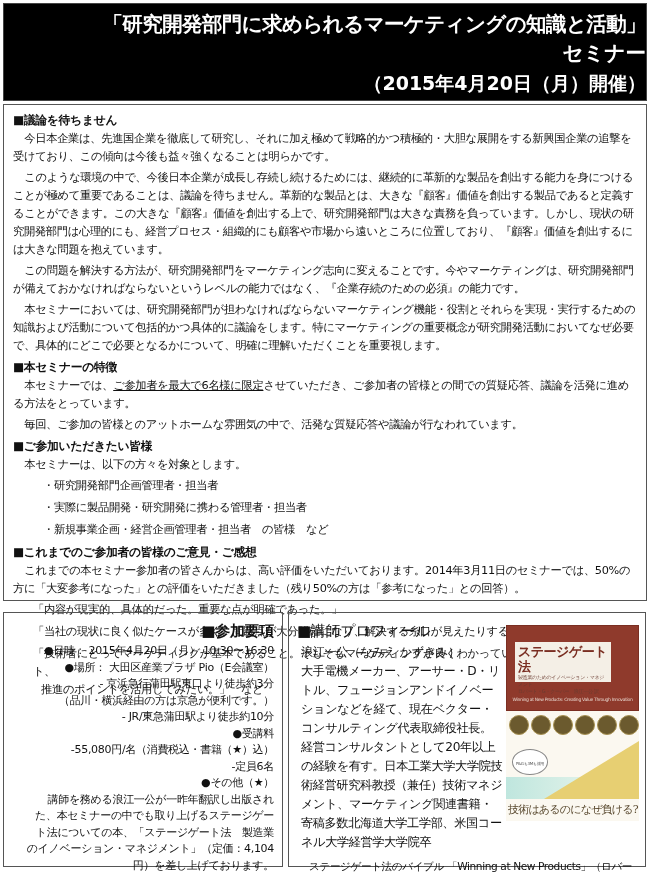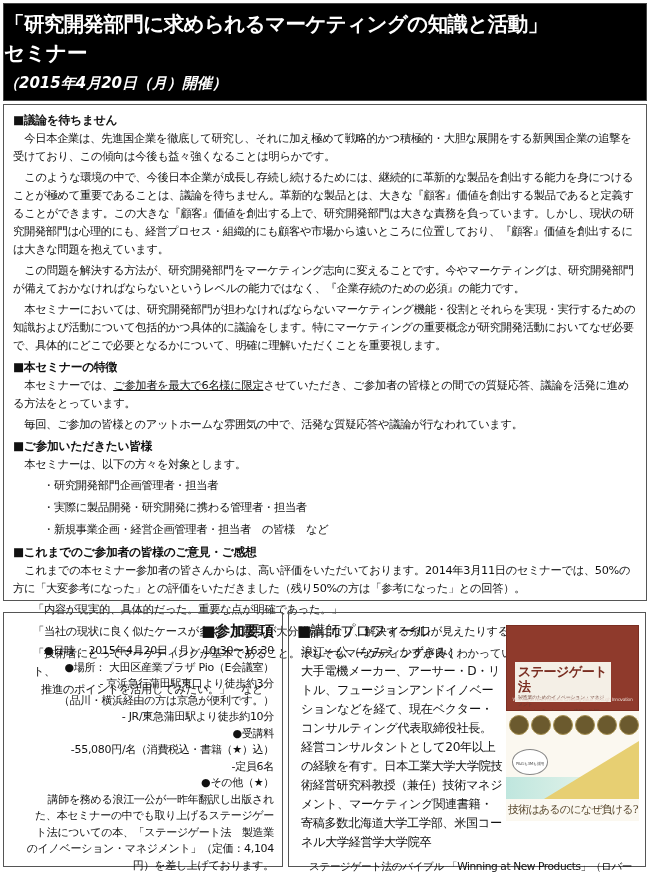--- a/index.html
+++ b/index.html
@@ -1,26 +1,26 @@
 <!DOCTYPE html>
 <html><head>
 <meta charset="utf-8">
 <style>
   * { box-sizing: border-box; margin: 0; padding: 0; }
   html, body { width: 650px; height: 872px; background: #ffffff; overflow: hidden; }
   body { font-family: "DejaVu Sans", "Liberation Sans", sans-serif; color: #111; position: relative; }
 
   .header {
     position: absolute; left: 3px; top: 3px; width: 644px; height: 98px;
-    background: #000; color: #fff; text-align: left;
+    background: #000; color: #fff; text-align: right;
     border: 1px solid #444;
   }
   .header .l1 { font-size: 20.5px; font-weight: bold; margin-top: 6px; letter-spacing: -0.6px; line-height: 28px; }
   .header .l2 { font-size: 20.5px; font-weight: bold; line-height: 30px; }
-  .header .l3 { font-size: 15px; font-weight: bold; line-height: 30px; font-style: italic; }
+  .header .l3 { font-size: 19px; font-weight: bold; line-height: 30px; }
 
   .main {
     position: absolute; left: 3px; top: 104px; width: 644px; height: 497px;
     border: 1.5px solid #555; padding: 6px 8px 0 9px;
     font-size: 11.3px; line-height: 18px; letter-spacing: -0.35px;
   }
   .main h2 { font-size: 11.8px; font-weight: bold; line-height: 19px; letter-spacing: -0.3px; }
   .main p { text-indent: 1em; margin-bottom: 3px; }
   .main .u { text-decoration: underline; margin-top: 31px; }
   .main ul { list-style: none; margin-left: 30px; }
@@ -51,21 +51,21 @@
 
   .book {
     position: absolute; left: 217px; top: 12px; width: 133px; height: 196px;
   }
   .book-top {
     width: 133px; height: 86px; background: #8f3a2c; position: relative;
     border: 1px solid #7a2e22;
   }
   .book-label {
     position: absolute; left: 8px; top: 16px; width: 96px; height: 40px;
-    background: #f4efe6; color: #7a2e22; padding: 2px 3px; margin-top: 20px;
+    background: #f4efe6; color: #7a2e22; padding: 2px 3px;
   }
   .book-label .bt { font-family: "DejaVu Serif", serif; font-size: 13px; font-weight: bold; line-height: 15px; letter-spacing: -0.5px; }
   .book-label .bs { font-size: 5px; line-height: 7px; color: #6a3b30; }
   .book-en { position: absolute; left: 0; width: 100%; top: 66px; font-size: 4.5px; color: #e8d7cf; text-align: center; }
   .book-bottom {
     width: 133px; height: 110px; background: #fbf8f0; position: relative; overflow: hidden;
   }
   .circles { position: absolute; top: 4px; left: 3px; display: flex; gap: 2px; }
   .circle { width: 20px; height: 20px; border-radius: 50%; background: #6b5a2e; border: 1px solid #a89253; }
   .slope {

